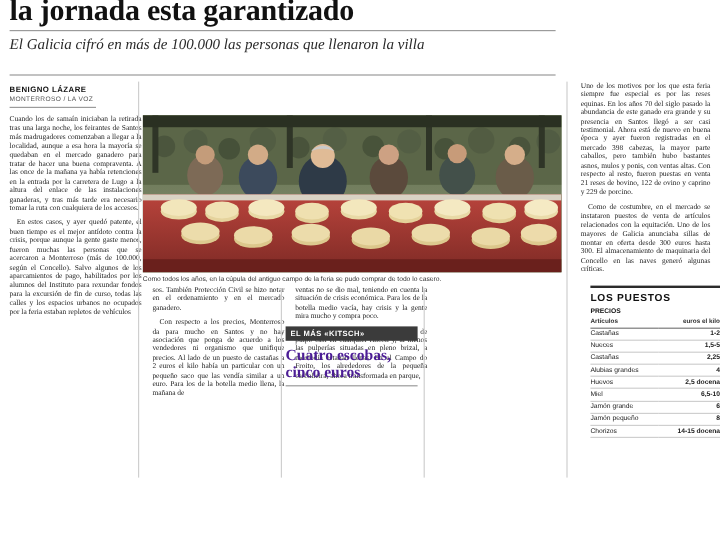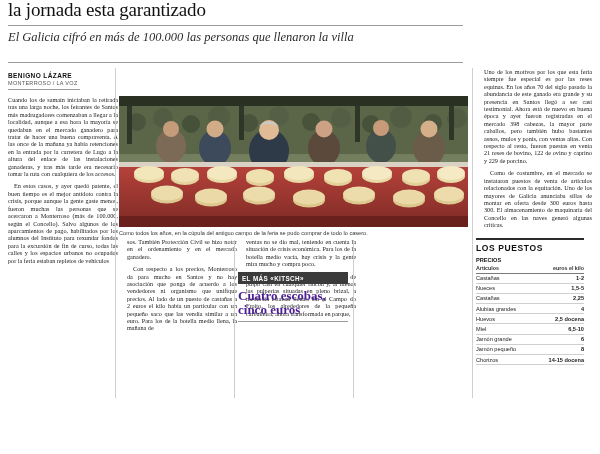--- a/index.html
+++ b/index.html
@@ -20,22 +20,22 @@
     position: relative;
     width: 600px;
     height: 454px;
     box-sizing: border-box;
     padding: 0 8px;
   }
 
   
   .headline {
     font-family: "Liberation Serif", serif;
-    font-weight: normal;
-    font-size: 19px;
+    font-weight: bold;
+    font-size: 25px;
     line-height: 20px;
     color: #111;
     letter-spacing: -0.2px;
     margin: 0;
     padding: 0 0 2px 0;
     width: 455px;
   }
   .subhead {
     font-family: "Liberation Serif", serif;
     font-style: italic;
@@ -162,21 +162,21 @@
     color: #4c1d95;
   }
   .kitsch-rule {
     border-top: 1px solid #9b9b9b;
     margin-top: 4px;
   }
 
   
   .rail {
     position: absolute;
-    left: 476px;
+    left: 492px;
     top: 238px;
     width: 108px;
   }
   .rail-rule-top {
     border-top: 2px solid #2b2b2b;
     margin-bottom: 3px;
   }
   .rail-title {
     font-family: "Liberation Sans", sans-serif;
     font-size: 8.5px;

